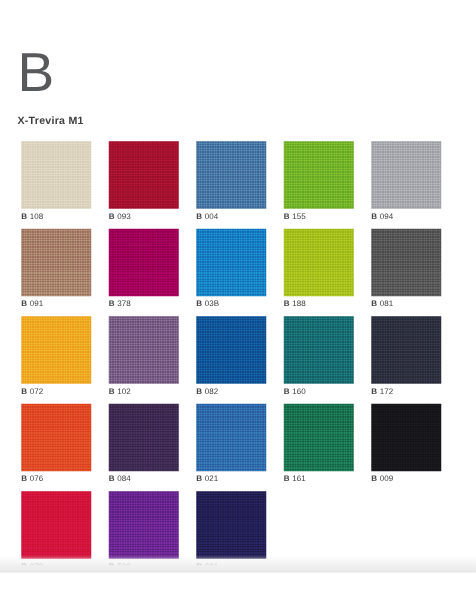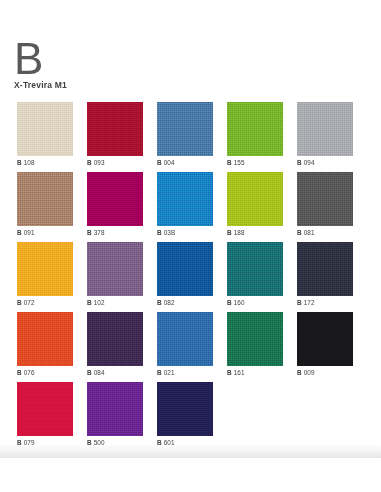--- a/index.html
+++ b/index.html
@@ -39,20 +39,21 @@
 
   .letter {
     font-size: 44px;
     line-height: 0.95;
     font-weight: 300;
     color: #58595b;
     letter-spacing: 0px;
   }
 
   .subtitle {
+    margin-top: 11px;
     font-size: 8.5px;
     font-weight: bold;
     color: #3f4042;
     letter-spacing: 0.2px;
   }
 
   .grid {
     position: relative;
     margin: 12px 0 0 17px;
     width: 348px;

